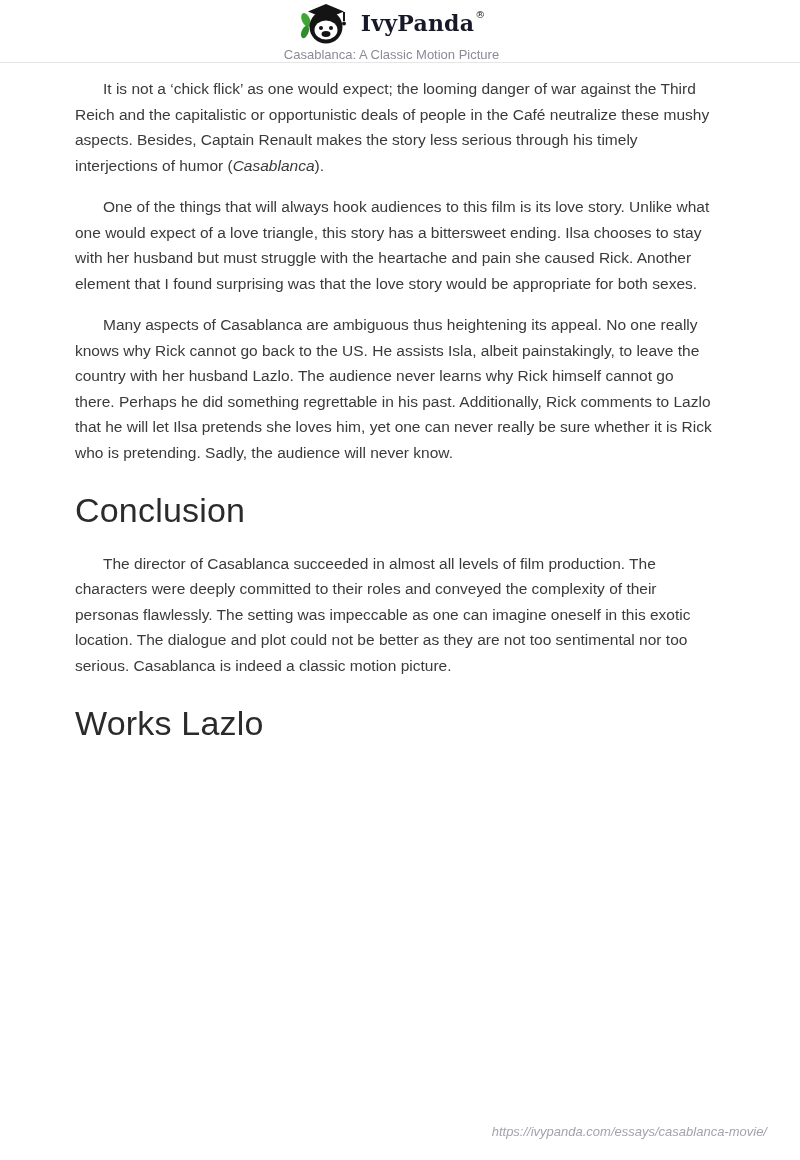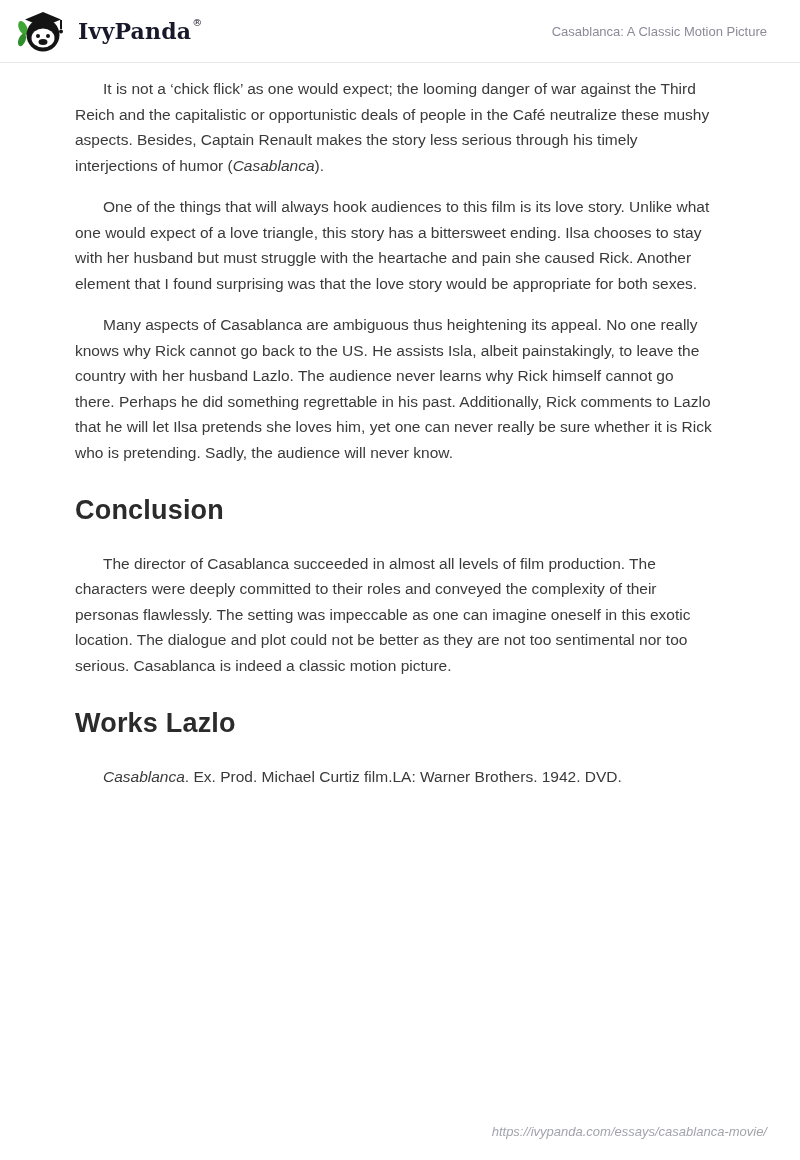--- a/index.html
+++ b/index.html
@@ -15,22 +15,23 @@
     width: 800px;
     height: 1160px;
     position: relative;
     background: #ffffff;
     overflow: hidden;
   }
   header.top {
     height: 62px;
     display: flex;
     align-items: center;
-    justify-content: space-between;
+    justify-content: flex-end;
     padding: 0 33px 0 16px;
+    flex-direction: column;
   }
   .brand {
     display: flex;
     align-items: center;
     gap: 14px;
     cursor: pointer;
   }
   .logo-wrap { width: 48px; height: 48px; display: flex; align-items: center; justify-content: center; }
   .brand-name {
     font-family: "DejaVu Serif", "Liberation Serif", serif;
@@ -64,22 +65,22 @@
     font-size: 15.5px;
     line-height: 25.5px;
     color: #3a3a3a;
   }
   main.essay p {
     text-indent: 28px;
     margin-bottom: 16px;
   }
   main.essay p.no-indent { text-indent: 0; }
   main.essay h2 {
-    font-size: 27px;
-    font-weight: 700;
+    font-size: 34px;
+    font-weight: 400;
     color: #2b2b2b;
     margin-top: 33px;
     margin-bottom: 27px;
     letter-spacing: 0.2px;
   }
   main.essay em { font-style: italic; }
   footer.bottom {
     position: absolute;
     bottom: 20px;
     right: 33px;
@@ -130,20 +131,19 @@
     <p>One of the things that will always hook audiences to this film is its love story. Unlike what one would expect of a love triangle, this story has a bittersweet ending. Ilsa chooses to stay with her husband but must struggle with the heartache and pain she caused Rick. Another element that I found surprising was that the love story would be appropriate for both sexes.</p>
 
     <p>Many aspects of Casablanca are ambiguous thus heightening its appeal. No one really knows why Rick cannot go back to the US. He assists Isla, albeit painstakingly, to leave the country with her husband Lazlo. The audience never learns why Rick himself cannot go there. Perhaps he did something regrettable in his past. Additionally, Rick comments to Lazlo that he will let Ilsa pretends she loves him, yet one can never really be sure whether it is Rick who is pretending. Sadly, the audience will never know.</p>
 
     <h2>Conclusion</h2>
 
     <p>The director of Casablanca succeeded in almost all levels of film production. The characters were deeply committed to their roles and conveyed the complexity of their personas flawlessly. The setting was impeccable as one can imagine oneself in this exotic location. The dialogue and plot could not be better as they are not too sentimental nor too serious. Casablanca is indeed a classic motion picture.</p>
 
     <h2>Works Lazlo</h2>
 
-    <p class="citation"><em>Casablanca</em><span>. Ex. Prod. Michael Curtiz film.LA: Warner Brothers. 1942. DVD.</span></p>
   </main>
 
   <footer class="bottom">
     <a class="footer-url">https://ivypanda.com/essays/casablanca-movie/</a>
   </footer>
 
 </div>
 
 </body></html>

